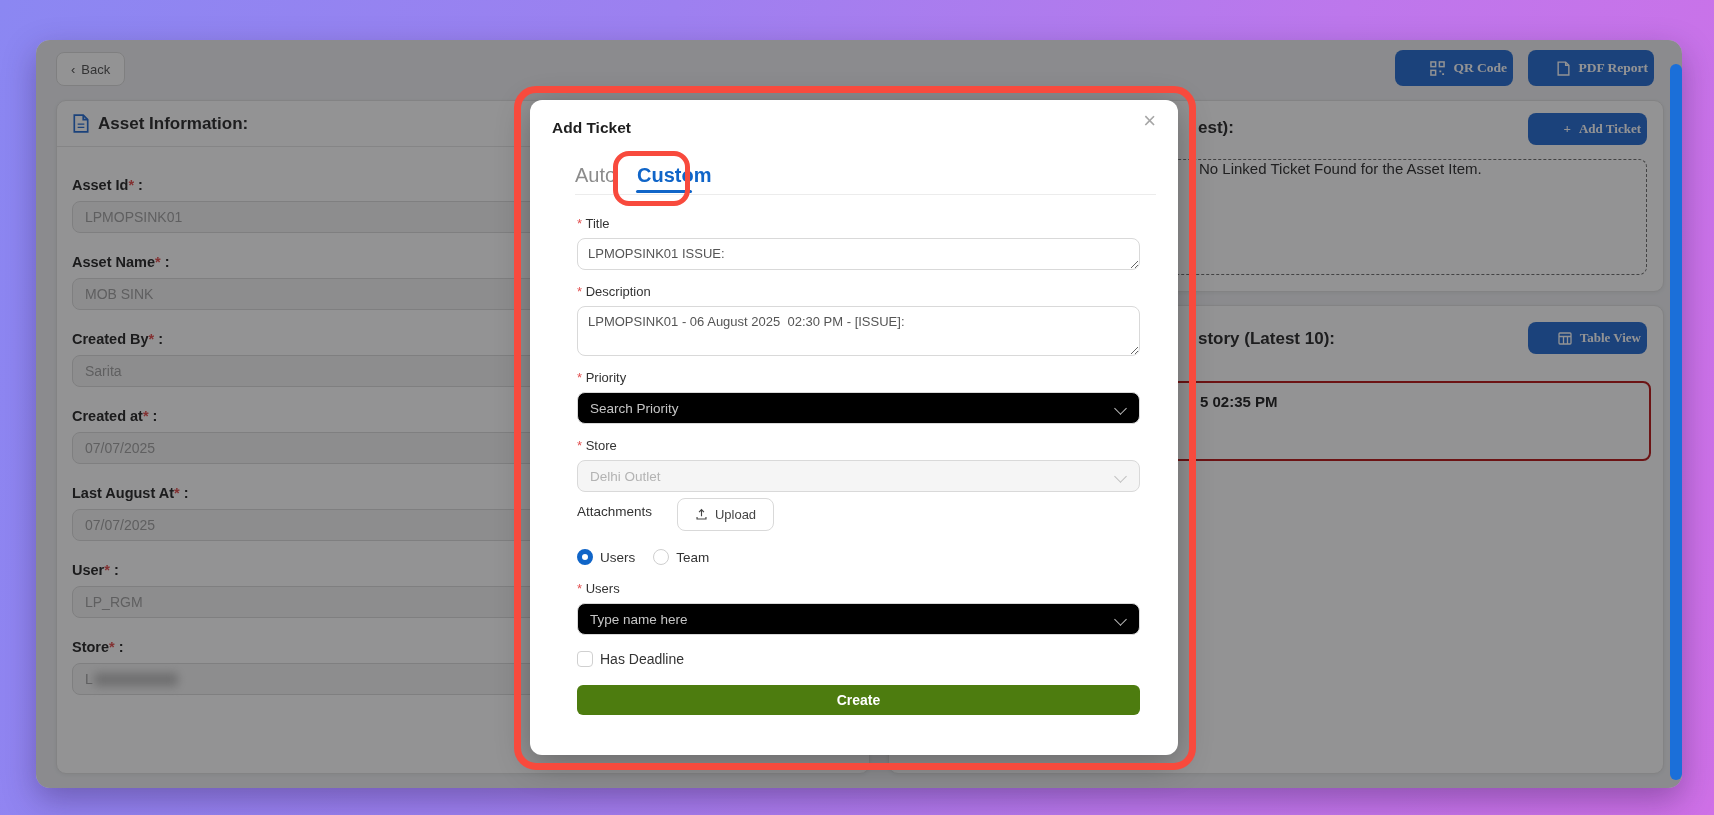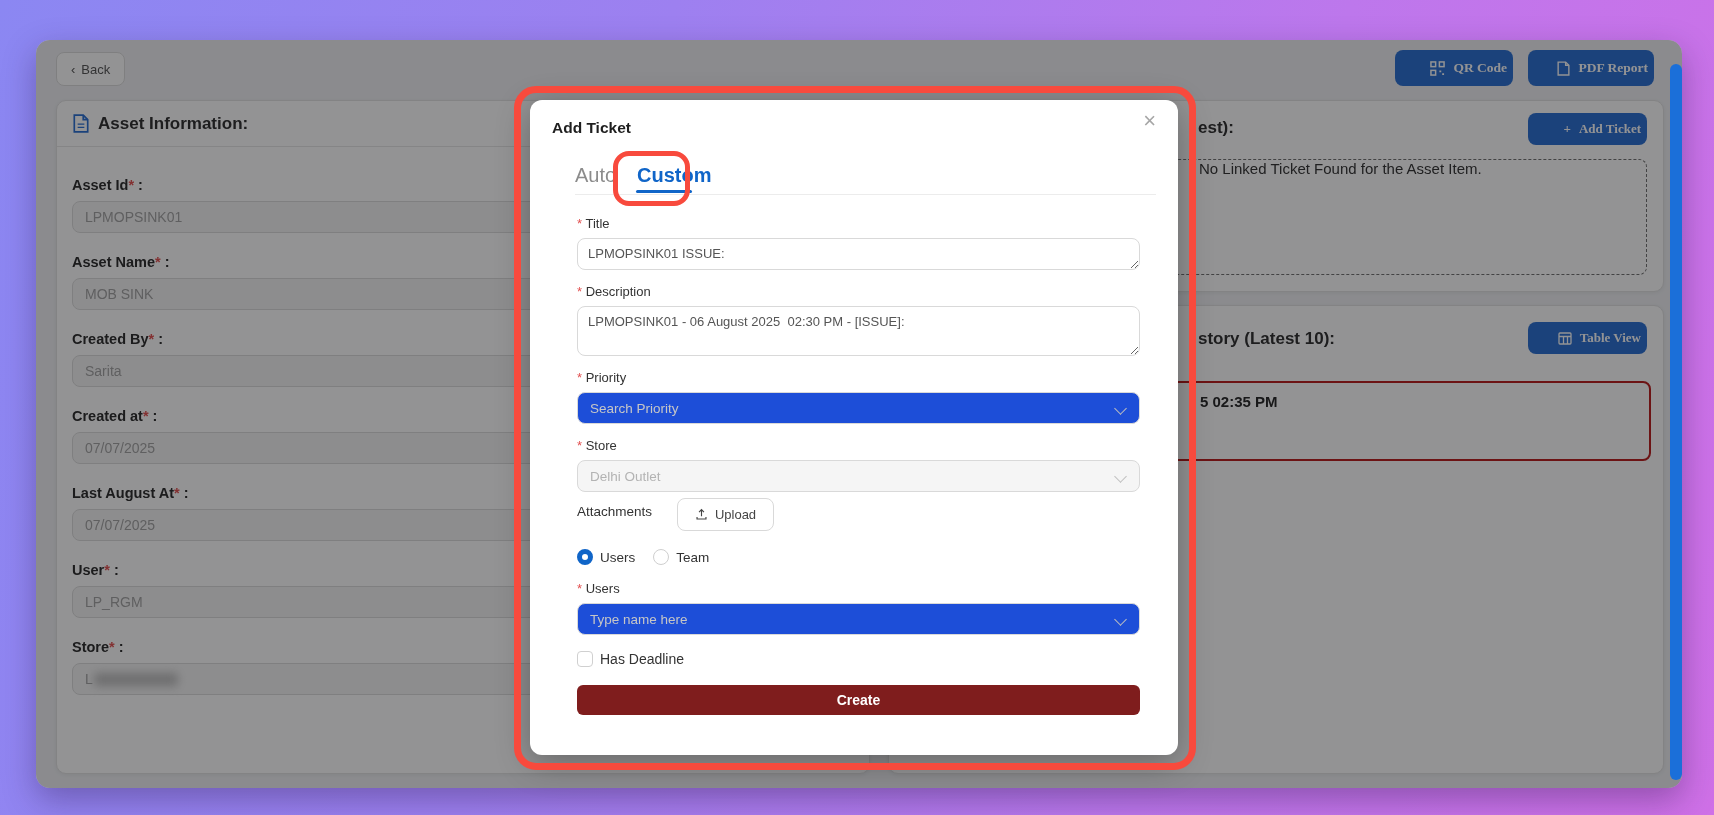--- a/index.html
+++ b/index.html
@@ -34,33 +34,33 @@
   .modal{position:absolute;left:530px;top:100px;width:648px;height:655px;background:#fff;border-radius:12px;box-shadow:0 8px 34px rgba(0,0,0,.3);z-index:100;}
   .modal-title{position:absolute;left:22px;top:19px;font-size:15.5px;font-weight:700;color:#1f1f1f;}
   .modal-close{position:absolute;right:22px;top:10px;font-size:22px;color:#a6a6a6;cursor:pointer;line-height:1;}
   .tab{position:absolute;top:64px;font-size:20px;cursor:pointer;}
   .tab.inactive{color:#8c8c8c;}
   .tab.active{color:#1065c8;font-weight:600;}
   .tab-underline{position:absolute;left:106px;top:90px;width:56px;height:3px;background:#1065c8;border-radius:2px;}
   .tab-divider{position:absolute;left:45px;top:94px;width:581px;height:1px;background:#ececec;}
   .mlabel{position:absolute;left:47px;font-size:13px;color:#333;}
   .mta{position:absolute;left:47px;width:563px;border:1px solid #d9d9d9;border-radius:8px;font-family:"Liberation Sans",sans-serif;font-size:13px;color:#555;padding:7px 10px;box-sizing:border-box;resize:vertical;outline:none;background:#fff;white-space:pre-wrap;}
-  .mselect{position:absolute;left:47px;width:563px;height:32px;border:1px solid #d9d9d9;border-radius:8px;display:flex;align-items:center;padding:0 12px;font-size:13.5px;box-sizing:border-box;background:#1d4ed8;cursor:pointer;}
+  .mselect{position:absolute;left:47px;width:563px;height:32px;border:1px solid #d9d9d9;border-radius:8px;display:flex;align-items:center;padding:0 12px;font-size:13.5px;box-sizing:border-box;background:#000000;cursor:pointer;}
   .mselect .ph{color:#c6c6c6;}
   .mselect.disabled{background:#f5f5f5;}
   .mselect.disabled .ph{color:#b3b3b3;}
   .chevron{position:absolute;right:14px;top:11px;width:8px;height:8px;border-right:1.6px solid #bfbfbf;border-bottom:1.6px solid #bfbfbf;transform:rotate(45deg);}
   .upload-btn{position:absolute;left:147px;width:97px;height:33px;background:#fff;border:1px solid #d9d9d9;border-radius:8px;display:flex;align-items:center;justify-content:center;gap:7px;font-size:13px;color:#444;cursor:pointer;font-family:"Liberation Sans",sans-serif;}
   .radio-row{position:absolute;left:47px;display:flex;align-items:center;gap:18px;}
   .radio{width:16px;height:16px;border-radius:50%;box-sizing:border-box;cursor:pointer;}
   .radio.sel{border:5px solid #1065c8;background:#fff;}
   .radio.unsel{border:1px solid #cfcfcf;background:#fff;}
   .radio-lbl{font-size:13.5px;color:#333;margin-left:7px;}
   .checkbox{width:16px;height:16px;border:1px solid #d0d0d0;border-radius:4px;background:#fff;box-sizing:border-box;cursor:pointer;}
-  .create-btn{position:absolute;left:47px;top:585px;width:563px;height:30px;background:#7f1d1d;border:none;border-radius:6px;color:#fff;font-size:14px;font-weight:600;cursor:pointer;font-family:"Liberation Sans",sans-serif;}
+  .create-btn{position:absolute;left:47px;top:585px;width:563px;height:30px;background:#4d7c0f;border:none;border-radius:6px;color:#fff;font-size:14px;font-weight:600;cursor:pointer;font-family:"Liberation Sans",sans-serif;}
   
   .anno-outer{position:absolute;left:514px;top:86px;width:682px;height:684px;border:7px solid #f84a3d;border-radius:22px;z-index:120;box-sizing:border-box;pointer-events:none;}
   .anno-tab{position:absolute;left:613px;top:151px;width:77px;height:55px;border:5px solid #f84a3d;border-radius:16px;z-index:120;box-sizing:border-box;pointer-events:none;}
   .icon{display:inline-flex;align-items:center;justify-content:center;}
 </style>
 </head>
 <body>
 
 <div class="stage">
   <div class="app-card">

